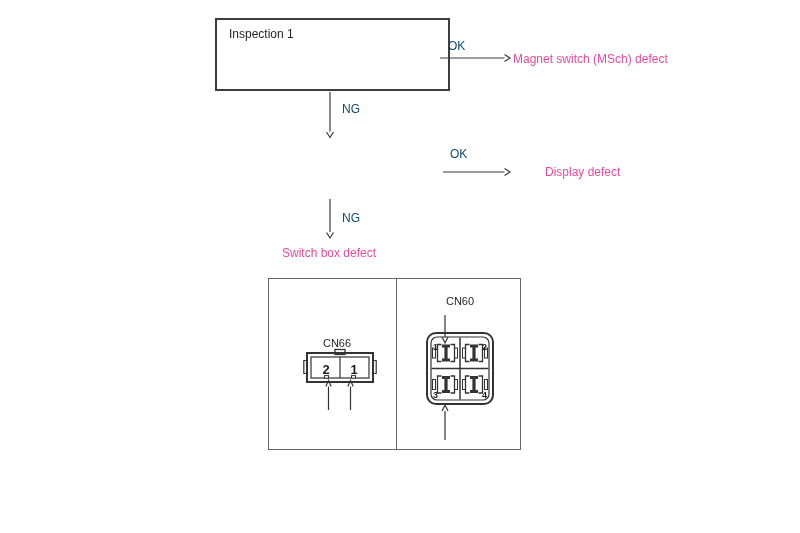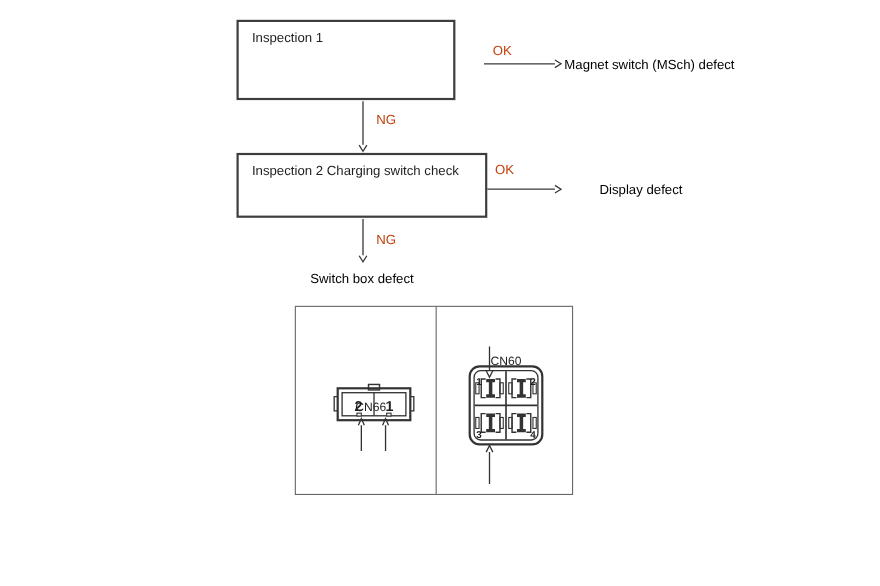--- a/index.html
+++ b/index.html
@@ -14,47 +14,47 @@
 
   
   .logo { left:26px; top:38px; width:180px; height:100px; }
 
   
   .flowbox {
     border:2px solid #3d3d3d; background:#ffffff;
     font-size:12px; line-height:15.5px; color:#1f1f1f;
     padding:7px 10px 0 12px;
   }
-  .box1 { left:215px; top:18px;  width:199px; height:73px; }
+  .box1 { left:215px; top:18px;  width:235px; height:73px; }
   .box2 { left:215px; top:139px; width:228px; height:59px; }
   .box1 .body { display:block; max-width:182px; }
 
-  .lbl { font-size:12px; color:#c2410c; white-space:nowrap; }
+  .lbl { font-size:12px; color:#0c4a6e; white-space:nowrap; }
   .ok1 { left:448px; top:39px; }
   .ng1 { left:342px; top:102px; }
   .ok2 { left:450px; top:147px; }
   .ng2 { left:342px; top:211px; }
-  .outcome { font-size:12px; color:#000000; white-space:nowrap; }
+  .outcome { font-size:12px; color:#ec4899; white-space:nowrap; }
   .out1 { left:513px; top:52px; }
   .out2 { left:513px; top:165px;margin-left:32px; }
   .out3 { left:282px; top:246px; }
 
   .arrows-overlay { left:0; top:0; width:800px; height:533px; pointer-events:none; }
 
   
   .panel {
     left:268px; top:278px; width:253px; height:172px;
     border:1.2px solid #666666; background:#ffffff;
   }
   .panel-divider {
     position:absolute; left:127px; top:0; width:1.2px; height:100%;
     background:#666666;
   }
   .conn-label {
-    position:absolute; font-size:11px; color:#1f1f1f; text-align:center;margin-top:28px;
+    position:absolute; font-size:11px; color:#1f1f1f; text-align:center;
   }
   .cn66-label { left:28px; top:58px; width:80px; }
   .cn60-label { left:150px; top:16px; width:82px; }
   .cn66-art { position:absolute; left:32px; top:68px; }
   .cn60-art { position:absolute; left:150px; top:30px; }
 
   
   .footer-title {
     left:0; top:466px; width:800px; text-align:center;
     font-size:29px; letter-spacing:2.6px; color:#2b2b2b;
@@ -64,24 +64,20 @@
   svg { display:block; }
 </style>
 </head>
 <body>
 
 <div class="page">
 
 
   <div class="abs flowbox box1">
     <span>Inspection 1</span>
-  </div>
-  <div class="abs flowbox box2">
-    <span>Inspection 2</span>
-    <span class="body">Charging switch check</span>
   </div>
 
   <span class="abs lbl ok1">OK</span>
   <span class="abs lbl ng1">NG</span>
   <span class="abs lbl ok2">OK</span>
   <span class="abs lbl ng2">NG</span>
 
   <span class="abs outcome out1">Magnet switch (MSch) defect</span>
   <span class="abs outcome out2">Display defect</span>
   <span class="abs outcome out3">Switch box defect</span>

